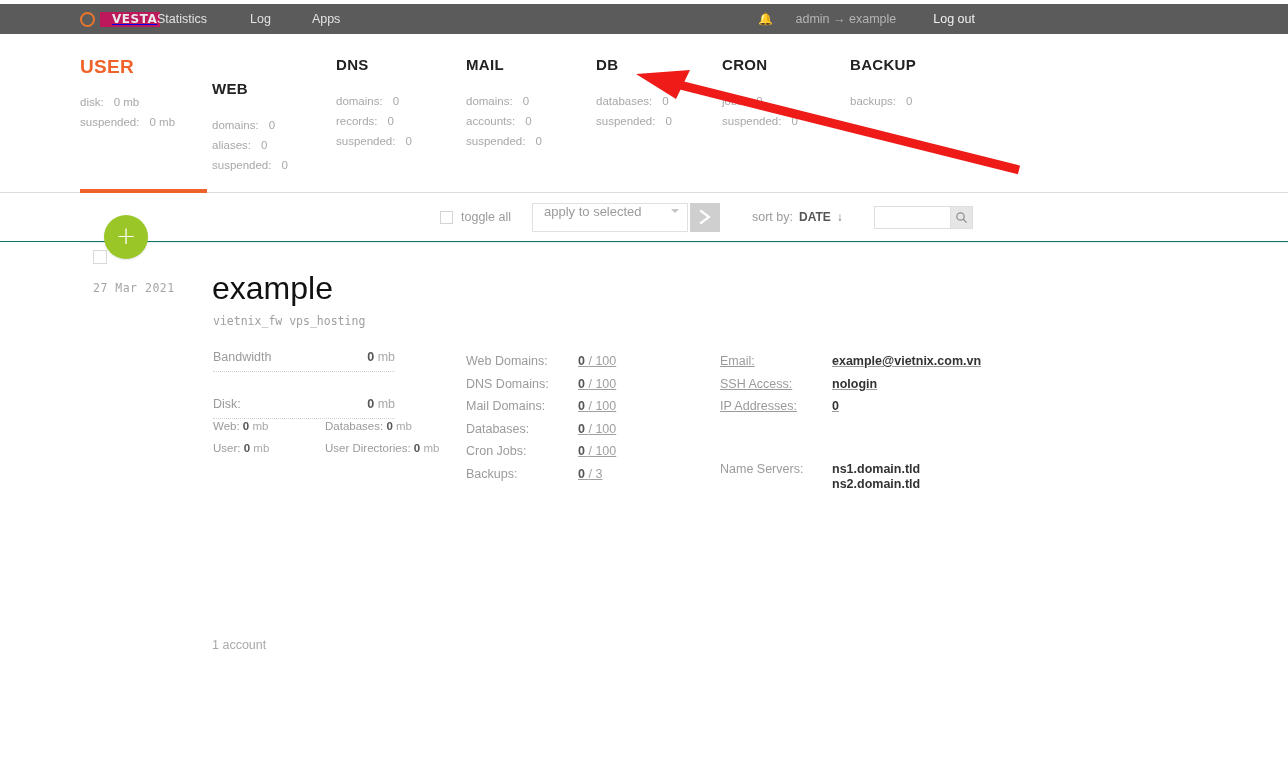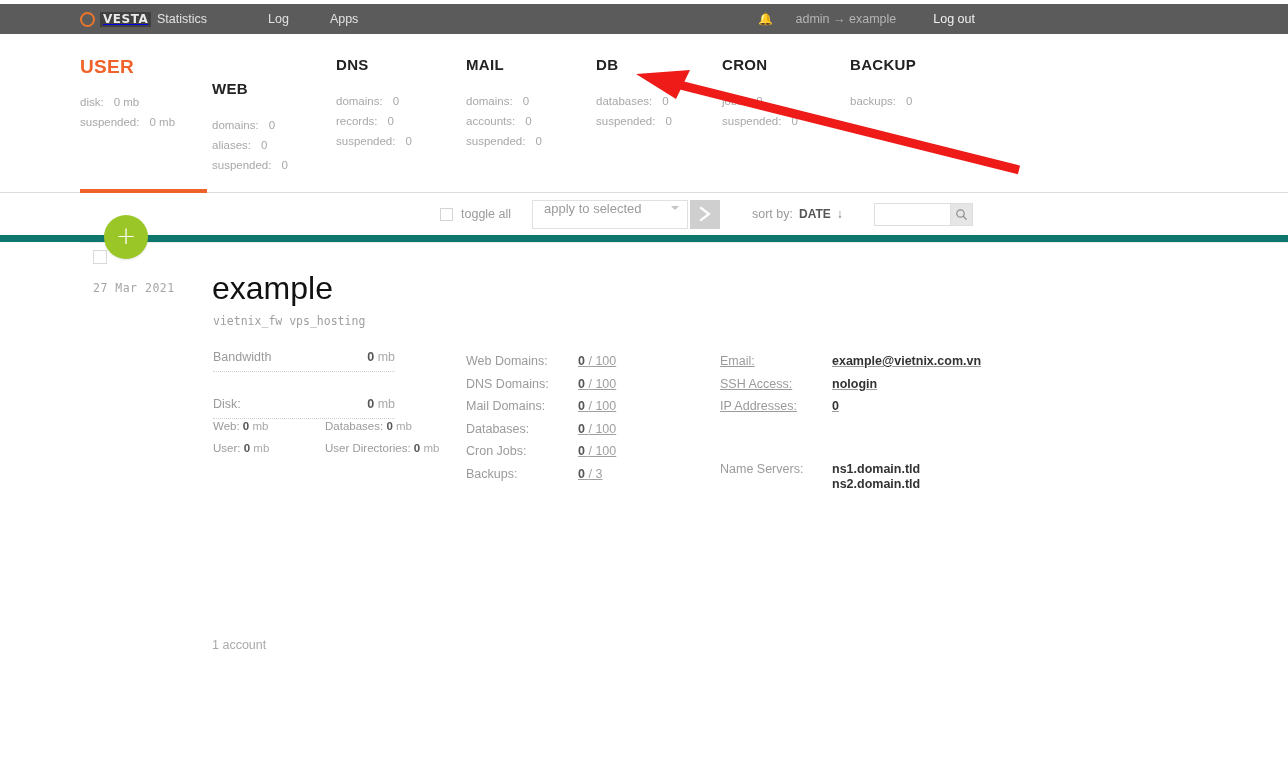--- a/index.html
+++ b/index.html
@@ -39,40 +39,40 @@
     border: 2.5px solid #e8762c;
     background: #5b5b5b;
     display: inline-block;
   }
   .logo-text {
     color: #e9e9e9;
     font-family: "DejaVu Sans", sans-serif;
     font-size: 12px;
     font-weight: bold;
     letter-spacing: 0.5px;
-    background: #404040;
-    padding: 1px 3px 1px 3px;
+    background: #be185d;
+    padding: 1px 3px 1px 12px;
     line-height: 13px;
   }
   .nav {
     position: absolute;
     left: 157px; top: 0;
     height: 30px;
     display: flex;
     align-items: center;
   }
   .nav a {
     color: #e2e2e2;
     font-size: 12.5px;
     text-decoration: none;
     padding: 0 0;
     margin-right: 41px;
     white-space: nowrap;
   }
-  .nav a:first-child { margin-right: 61px; }
+  .nav a:first-child { margin-right: 43px; }
   .topbar-right {
     position: absolute;
     right: 0; top: 0;
     height: 30px;
     display: flex;
     align-items: center;
   }
   .bell-icon {
     color: #8e8e8e;
     font-size: 12px;
@@ -139,21 +139,21 @@
     left: 80px; top: -4px;
     width: 127px; height: 4px;
     background: #ef632a;
   }
   .toolbar {
     position: absolute;
     left: 0; top: 0;
     width: 1288px; height: 49px;
     display: flex;
     align-items: center;
-    border-bottom: 7px solid #0f766e;
+    border-bottom: 1px solid #0f766e;
   }
   .tb-toggle {
     position: absolute;
     left: 440px;
     display: flex;
     align-items: center;
     gap: 8px;
   }
   .cb {
     width: 13px; height: 13px;

